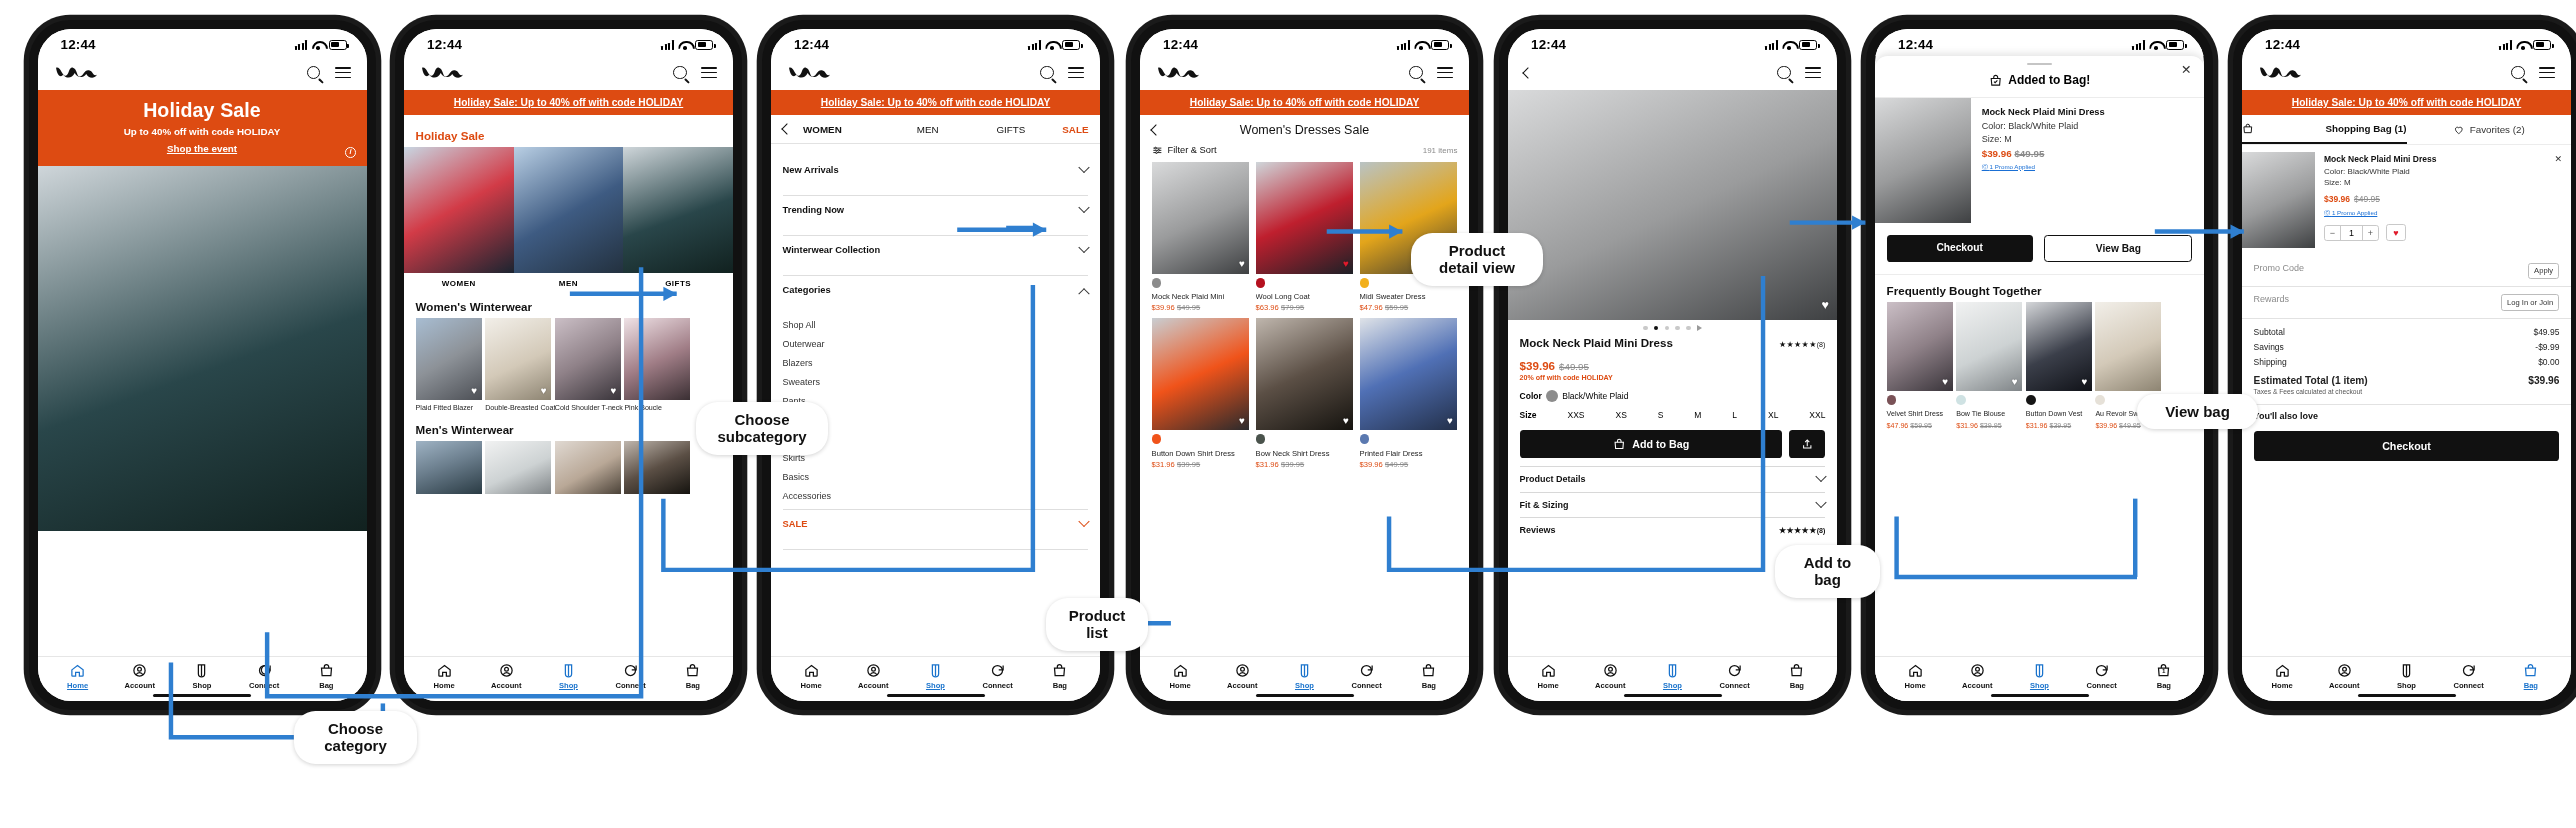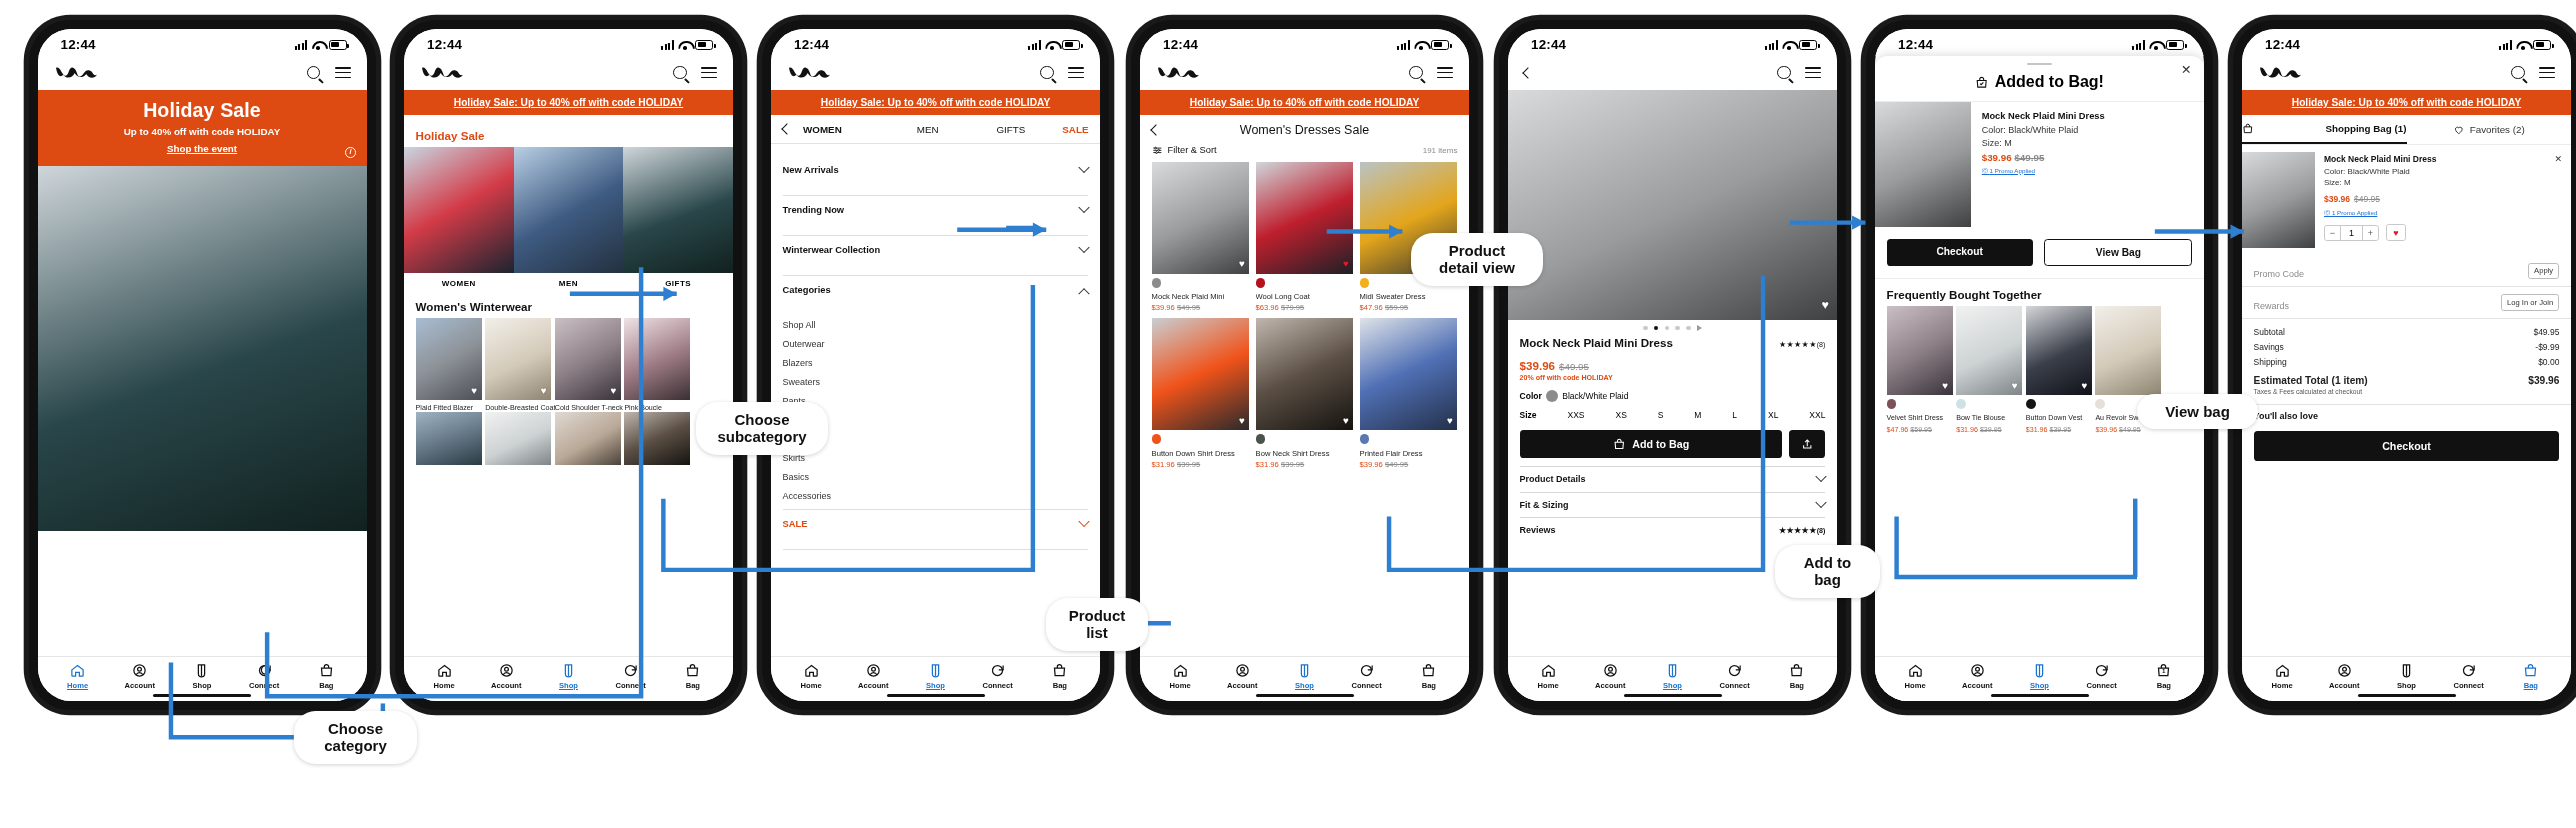--- a/index.html
+++ b/index.html
@@ -150,21 +150,21 @@
   .btn-share{ width:36px; background:#111; border-radius:3.6px; display:flex;
               align-items:center; justify-content:center; }
   .accrow{ display:flex; align-items:center; justify-content:space-between;
            border-top:0.9px solid #d8d8d8; padding:7.1px 0; font-size:9px; font-weight:700; color:#111;}
 
   
   .sheet{ position:absolute; left:0; right:0; top:27px; bottom:0; background:#fff;
           border-radius:12.5px 12.5px 0 0; box-shadow:0 -1.8px 9px rgba(0,0,0,.12); }
   .grab{ width:25px;height:2.7px;background:#c5c5c5;border-radius:1.8px;margin:7.1px auto 0;}
   .xbtn{ position:absolute; right:12.5px; top:8px; font-size:12.5px; color:#333; line-height:1;}
-  .sheet h2{ text-align:right; font-size:16px; font-weight:700; padding:8px 0 9.8px;
+  .sheet h2{ text-align:right; font-size:12px; font-weight:700; padding:8px 0 9.8px;
              display:flex; align-items:center; justify-content:center; gap:6.2px; }
   .bagitem{ display:flex; border-top:0.9px solid #ececec; }
   .bagitem .img{ width:96px; height:125px; flex:0 0 96px;}
   .bagitem .meta{ padding:9px 10.7px; }
   .bagitem .meta .n{ font-size:9.3px; font-weight:700; color:#111;}
   .bagitem .meta .l{ font-size:9px; color:#333; padding-top:3.6px;}
   .bagitem .meta .p{ font-size:9.8px; font-weight:700; padding-top:3.6px;}
   .promoapplied{ font-size:6.2px; color:#1a6fd4; text-decoration:underline; padding-top:3.6px;}
   .sheetbtns{ display:flex; gap:11.6px; padding:11.6px; }
   .sheetbtns .b1{ flex:1; background:#111;color:#fff;border-radius:3.6px;text-align:center;
@@ -181,21 +181,21 @@
   .bagcard{ display:flex; border-top:0.9px solid #ececec; padding:7.1px 9px 7.1px 0;}
   .bagcard .img{ width:73px;height:96px;flex:0 0 73px;}
   .bagcard .meta{ padding:1.8px 0 0 9px; flex:1; position:relative;}
   .qty{ display:flex; align-items:center; margin-top:6.2px; gap:7.1px;}
   .qtybox{ display:flex; align-items:center; border:0.9px solid #c9c9c9; border-radius:2.7px;}
   .qtybox .m,.qtybox .p{ width:15px;text-align:center;font-size:9px;color:#555;}
   .qtybox .v{ width:23px;text-align:center;font-size:9px;border-left:0.9px solid #c9c9c9;
               border-right:0.9px solid #c9c9c9;padding:1.8px 0;}
   .favbox{ width:19.6px;height:17px;border:0.9px solid #c9c9c9;border-radius:2.7px;
            display:flex;align-items:center;justify-content:center;font-size:9px;color:#e01a2b;}
-  .fieldrow{ display:flex;align-items:flex-end;justify-content:space-between;
+  .fieldrow{ display:flex;align-items:flex-start;justify-content:space-between;
              padding:7.1px 11.6px; border-bottom:0.9px solid #e2e2e2;gap:45px;}
   .fieldrow .lb{ font-size:9px;color:#8b8b8b;}
   .fieldrow .bt{ font-size:7.6px;color:#333;border:0.9px solid #bcbcbc;border-radius:2.7px;padding:2.7px 5.3px;}
   .totline{ display:flex;justify-content:space-between;font-size:8.5px;color:#222;padding:2.7px 11.6px;}
   .totline.big{ font-size:10.2px;font-weight:700;padding:5.3px 11.6px 1.8px;}
   .taxnote{ font-size:6.7px;color:#555;padding:0 11.6px 7.1px;}
   .checkout{ margin:9px 11.6px 0;background:#111;color:#fff;border-radius:3.6px;
              text-align:center;font-size:10.7px;font-weight:700;padding:9px 0;}
 
   
@@ -381,20 +381,21 @@
           <div class="ph g img">
               <span class="heart">♥</span>
             </div>
           <div class="nm">Cold Shoulder T-neck</div>
         </div>
         <div class="card">
           <div class="ph pnk img"></div>
           <div class="nm">Pink Boucle</div>
         </div>
       </div>
+      <div class="sec-h" style="padding-top:10.7px">Men's Winterwear</div>
       <div class="rowscroll">
         <div class="card">
             <div class="ph a img" style="height:53px"></div>
           </div>
         <div class="card">
             <div class="ph wht img" style="height:53px"></div>
           </div>
         <div class="card">
             <div class="ph h img" style="height:53px"></div>
           </div>

